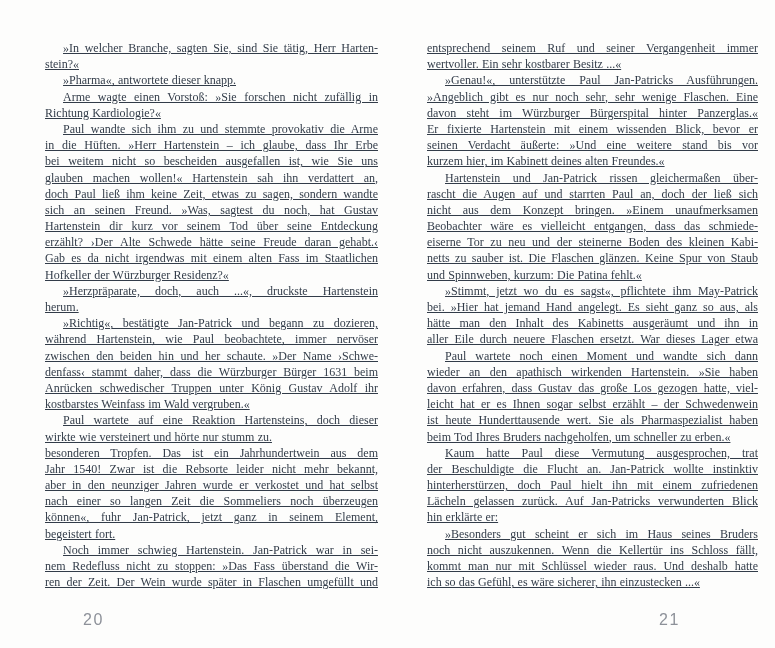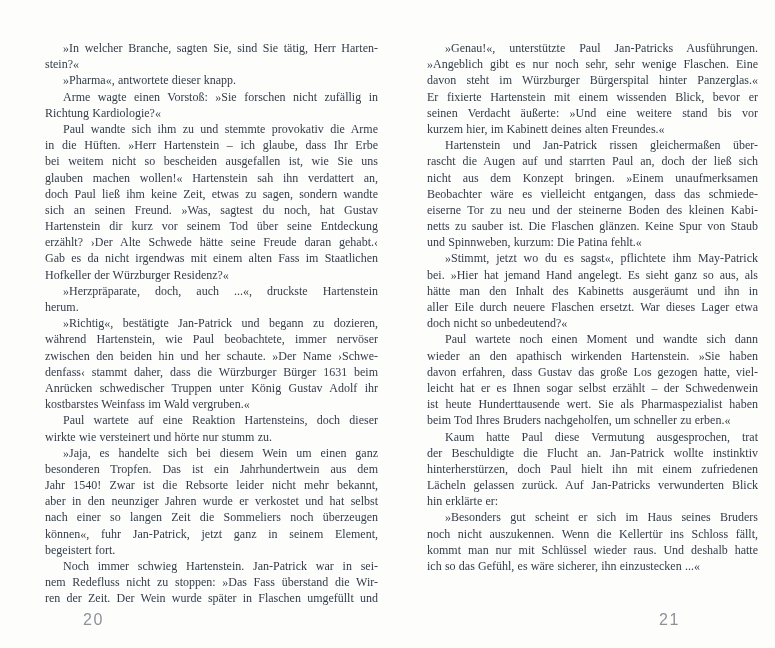--- a/index.html
+++ b/index.html
@@ -14,21 +14,21 @@
     background:var(--bg);
     font-family:"Liberation Serif","DejaVu Serif",serif;
   }
   .spread{
     position:relative;width:775px;height:648px;background:var(--bg);
     color:var(--text);
   }
   .page{position:absolute;top:40px;}
   .page-left{left:45px;width:333px;}
   .page-right{left:427px;width:331px;}
-  .text-block{width:100%;}
+  .text-block{width:100%;text-decoration:underline;}
   .para{margin:0;padding:0;}
   .line{
     font-size:12px;
     line-height:16.2px;
     height:16.2px;
     overflow:visible;
     text-align:justify;
     text-align-last:justify;
     word-spacing:0.02em;
     white-space:normal;
@@ -85,38 +85,41 @@
           <div class="line">zwischen den beiden hin und her schaute. »Der Name ›Schwe-</div>
           <div class="line">denfass‹ stammt daher, dass die Würzburger Bürger 1631 beim</div>
           <div class="line">Anrücken schwedischer Truppen unter König Gustav Adolf ihr</div>
           <div class="line end">kostbarstes Weinfass im Wald vergruben.«</div>
         </div>
         <div class="para">
           <div class="line indent">Paul wartete auf eine Reaktion Hartensteins, doch dieser</div>
           <div class="line end">wirkte wie versteinert und hörte nur stumm zu.</div>
         </div>
         <div class="para">
-          <div class="line indent">»Jaja, es handelte sich bei diesem Wein um einen ganz</div>
           <div class="line">besonderen Tropfen. Das ist ein Jahrhundertwein aus dem</div>
           <div class="line">Jahr 1540! Zwar ist die Rebsorte leider nicht mehr bekannt,</div>
           <div class="line">aber in den neunziger Jahren wurde er verkostet und hat selbst</div>
           <div class="line">nach einer so langen Zeit die Sommeliers noch überzeugen</div>
           <div class="line">können«, fuhr Jan-Patrick, jetzt ganz in seinem Element,</div>
           <div class="line end">begeistert fort.</div>
         </div>
         <div class="para">
           <div class="line indent">Noch immer schwieg Hartenstein. Jan-Patrick war in sei-</div>
           <div class="line">nem Redefluss nicht zu stoppen: »Das Fass überstand die Wir-</div>
           <div class="line">ren der Zeit. Der Wein wurde später in Flaschen umgefüllt und</div>
         </div>
       </div>
     <div class="folio">20</div>
   </section>
   <section class="page page-right">
     <div class="text-block">
+        <div class="para">
+          <div class="line">entsprechend seinem Ruf und seiner Vergangenheit immer</div>
+          <div class="line end">wertvoller. Ein sehr kostbarer Besitz ...«</div>
+        </div>
         <div class="para">
           <div class="line indent">»Genau!«, unterstützte Paul Jan-Patricks Ausführungen.</div>
           <div class="line">»Angeblich gibt es nur noch sehr, sehr wenige Flaschen. Eine</div>
           <div class="line">davon steht im Würzburger Bürgerspital hinter Panzerglas.«</div>
           <div class="line">Er fixierte Hartenstein mit einem wissenden Blick, bevor er</div>
           <div class="line">seinen Verdacht äußerte: »Und eine weitere stand bis vor</div>
           <div class="line end">kurzem hier, im Kabinett deines alten Freundes.«</div>
         </div>
         <div class="para">
           <div class="line indent">Hartenstein und Jan-Patrick rissen gleichermaßen über-</div>
@@ -125,21 +128,20 @@
           <div class="line">Beobachter wäre es vielleicht entgangen, dass das schmiede-</div>
           <div class="line">eiserne Tor zu neu und der steinerne Boden des kleinen Kabi-</div>
           <div class="line">netts zu sauber ist. Die Flaschen glänzen. Keine Spur von Staub</div>
           <div class="line end">und Spinnweben, kurzum: Die Patina fehlt.«</div>
         </div>
         <div class="para">
           <div class="line indent">»Stimmt, jetzt wo du es sagst«, pflichtete ihm May-Patrick</div>
           <div class="line">bei. »Hier hat jemand Hand angelegt. Es sieht ganz so aus, als</div>
           <div class="line">hätte man den Inhalt des Kabinetts ausgeräumt und ihn in</div>
           <div class="line">aller Eile durch neuere Flaschen ersetzt. War dieses Lager etwa</div>
-          <div class="line end">doch nicht so unbedeutend?«</div>
         </div>
         <div class="para">
           <div class="line indent">Paul wartete noch einen Moment und wandte sich dann</div>
           <div class="line">wieder an den apathisch wirkenden Hartenstein. »Sie haben</div>
           <div class="line">davon erfahren, dass Gustav das große Los gezogen hatte, viel-</div>
           <div class="line">leicht hat er es Ihnen sogar selbst erzählt – der Schwedenwein</div>
           <div class="line">ist heute Hunderttausende wert. Sie als Pharmaspezialist haben</div>
           <div class="line end">beim Tod Ihres Bruders nachgeholfen, um schneller zu erben.«</div>
         </div>
         <div class="para">

